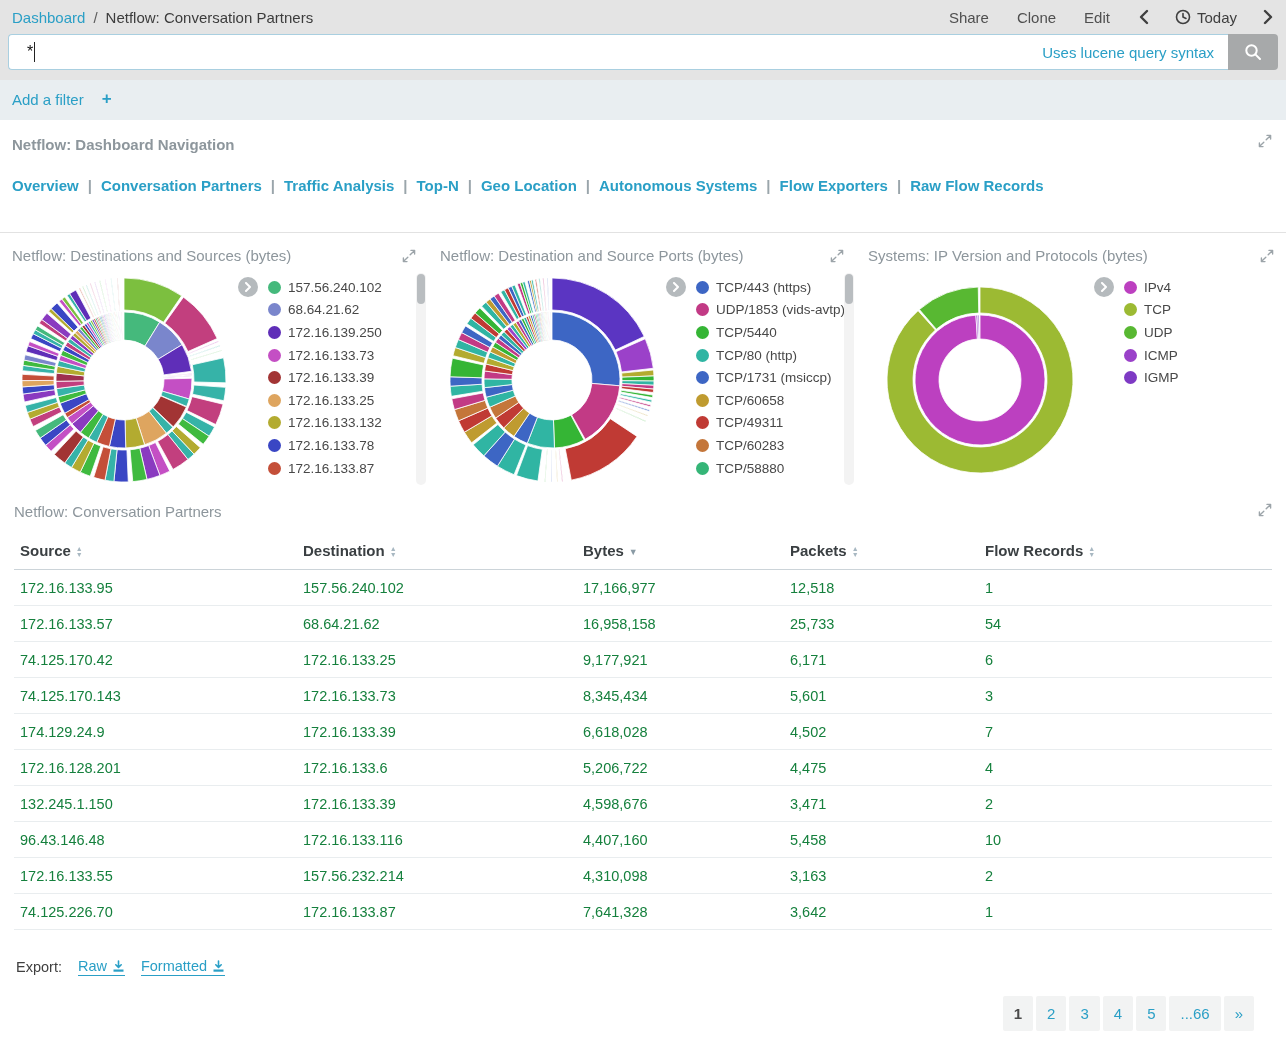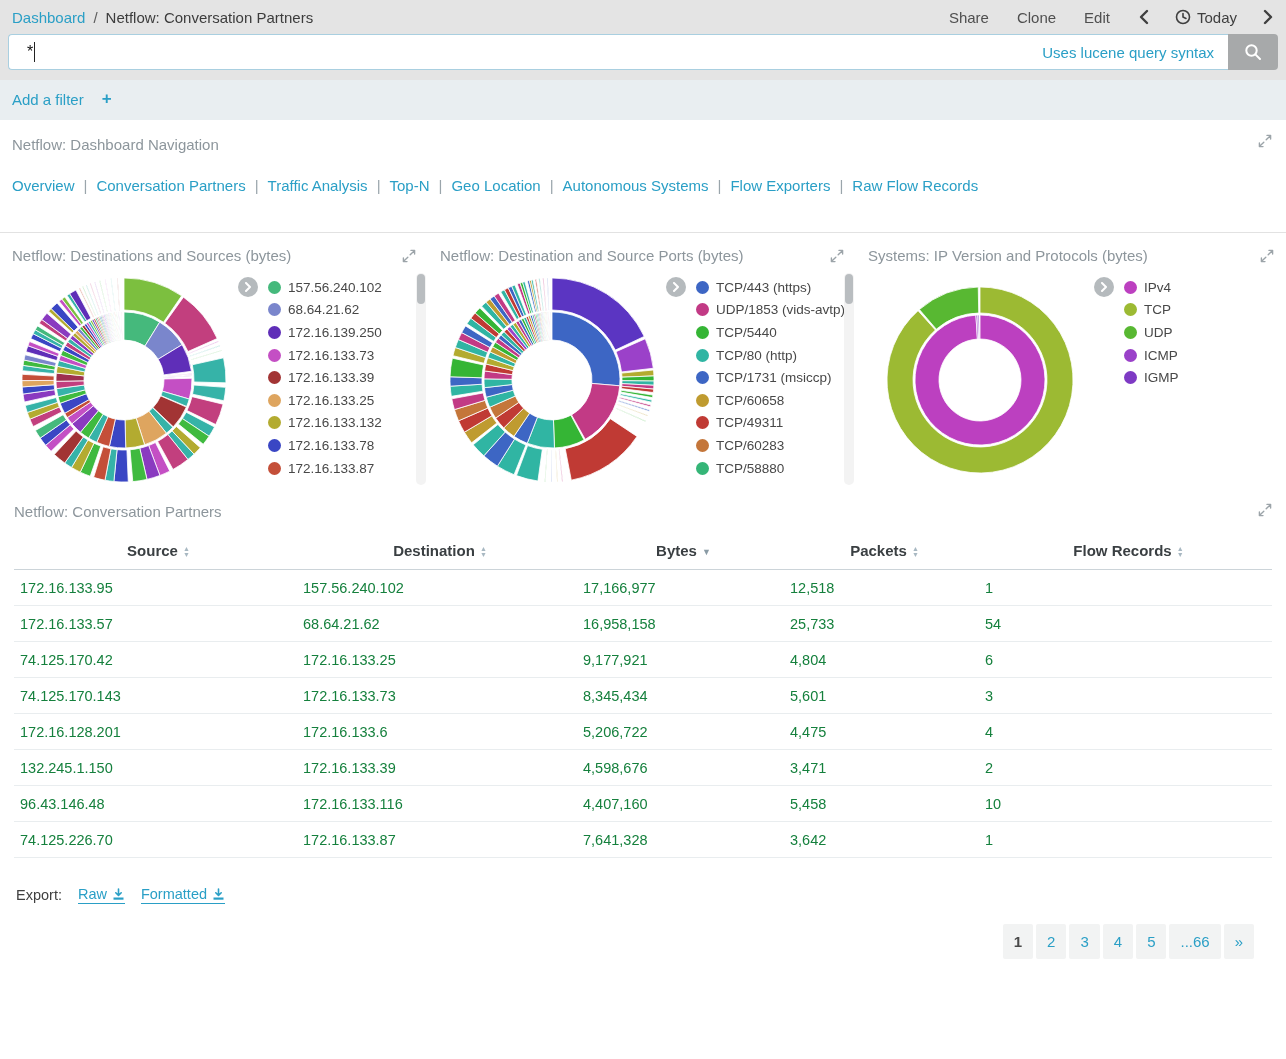--- a/index.html
+++ b/index.html
@@ -44,21 +44,21 @@
 
   
   .filterbar { background:#e9eef1; padding:9px 12px 11px; font-size:15px; }
   .addfilter { display:inline-flex; align-items:center; gap:18px; cursor:pointer; }
   .addfilter .plus { font-weight:bold; font-size:17px; }
 
   
   .panel-title { color:#8d969c; font-size:15px; }
   .expand-icon { position:absolute; top:14px; right:14px; cursor:pointer; opacity:.85; }
 
-  .nav-panel { position:relative; padding:16px 12px 8px; border-bottom:1px solid #e2e2e2; height:113px; }
+  .nav-panel { position:relative; padding:16px 12px 8px; border-bottom:1px solid #e2e2e2; height:113px;font-weight:bold; }
   .nav-links { margin-top:24px; font-size:15px; }
   .nav-links .sep { color:#9aa5ab; margin:0 9px; }
 
   
   .charts-row { display:grid; grid-template-columns:428px 428px 430px; }
   .chart-panel { position:relative; padding:14px 10px 0 12px; height:258px; }
   .chart-panel .expand-icon { top:16px; right:12px; }
   .viz-row { display:flex; margin-top:4px; }
   .donut { flex:0 0 224px; }
   .legend-wrap { position:relative; padding-left:32px; padding-top:8px; flex:1; }
@@ -75,21 +75,21 @@
   }
   .chart-panel .scroll-track { right:2px; }
   .scroll-thumb { width:8px; height:30px; margin:1px; background:#b9bdc0; border-radius:4px; cursor:pointer; }
 
   
   .table-panel { position:relative; padding:12px 14px 0; }
   .table-panel .expand-icon { top:12px; right:14px; }
   table { border-collapse:collapse; width:100%; table-layout:fixed; margin-top:14px; }
   col.c1{width:283px;} col.c2{width:280px;} col.c3{width:207px;} col.c4{width:195px;} col.c5{width:auto;}
   th {
-    text-align:center; font-size:15px; color:#3a3f42; padding:8px 0 10px 6px;
+    text-align:left; font-size:15px; color:#3a3f42; padding:8px 0 10px 6px;
     border-bottom:1px solid #ccd4d9; cursor:pointer; white-space:nowrap;
   }
   th .sort-both { display:inline-flex; flex-direction:column; vertical-align:middle; margin-left:5px; line-height:0; }
   th .sort-both span { font-size:7px; color:#a8b8c2; line-height:6px; }
   th .sort-desc { font-size:9px; color:#8a9ba5; margin-left:5px; vertical-align:middle; }
   td { font-size:14.5px; color:#15803d; padding:9.5px 0 9.5px 6px; border-bottom:1px solid #e9edef; }
   tr td:first-child, tr th:first-child { padding-left:6px; }
 
   
   .export-row { display:flex; align-items:center; gap:16px; margin:28px 0 0 2px; font-size:14.5px; color:#3f3f3f; }
@@ -614,50 +614,64 @@
           <td>172.16.133.57</td>
           <td>68.64.21.62</td>
           <td>16,958,158</td>
           <td>25,733</td>
           <td>54</td>
         </tr>
         <tr>
           <td>74.125.170.42</td>
           <td>172.16.133.25</td>
           <td>9,177,921</td>
-          <td>4,804</td>
+          <td>6,171</td>
           <td>6</td>
         </tr>
         <tr>
           <td>74.125.170.143</td>
           <td>172.16.133.73</td>
           <td>8,345,434</td>
           <td>5,601</td>
           <td>3</td>
         </tr>
         <tr>
+          <td>174.129.24.9</td>
+          <td>172.16.133.39</td>
+          <td>6,618,028</td>
+          <td>4,502</td>
+          <td>7</td>
+        </tr>
+        <tr>
           <td>172.16.128.201</td>
           <td>172.16.133.6</td>
           <td>5,206,722</td>
           <td>4,475</td>
           <td>4</td>
         </tr>
         <tr>
           <td>132.245.1.150</td>
           <td>172.16.133.39</td>
           <td>4,598,676</td>
           <td>3,471</td>
           <td>2</td>
         </tr>
         <tr>
           <td>96.43.146.48</td>
           <td>172.16.133.116</td>
           <td>4,407,160</td>
           <td>5,458</td>
           <td>10</td>
+        </tr>
+        <tr>
+          <td>172.16.133.55</td>
+          <td>157.56.232.214</td>
+          <td>4,310,098</td>
+          <td>3,163</td>
+          <td>2</td>
         </tr>
         <tr>
           <td>74.125.226.70</td>
           <td>172.16.133.87</td>
           <td>7,641,328</td>
           <td>3,642</td>
           <td>1</td>
         </tr>
       </tbody>
   </table>

